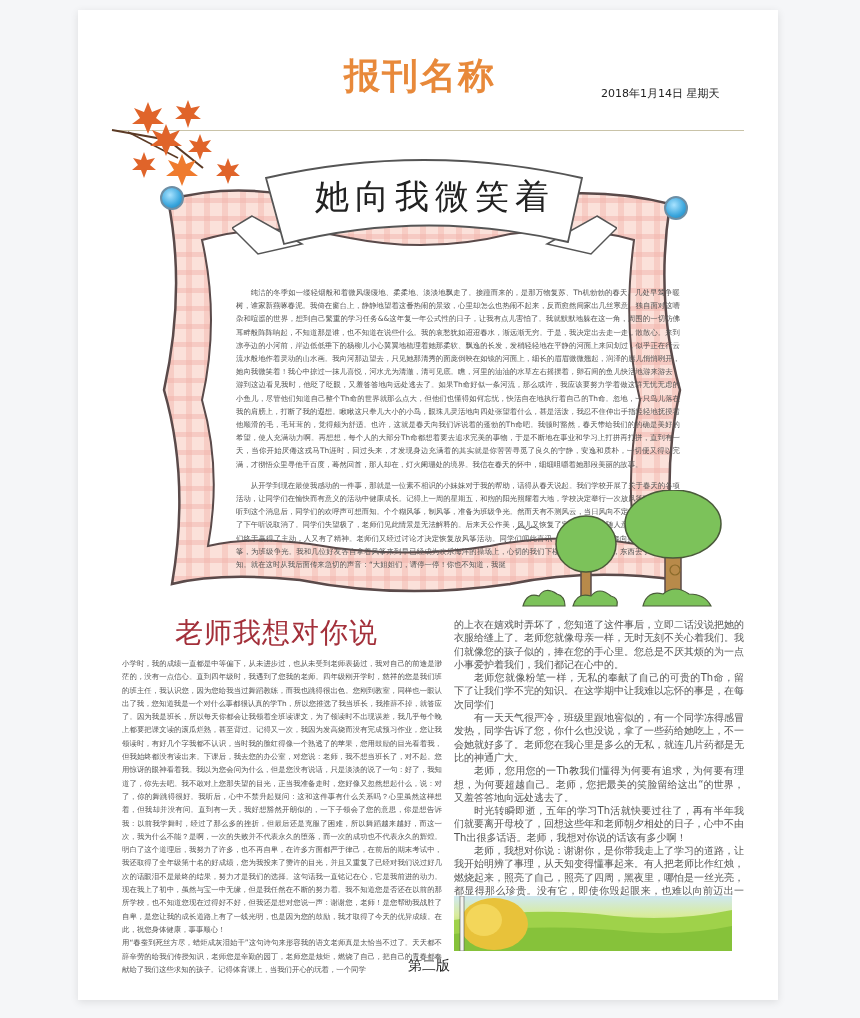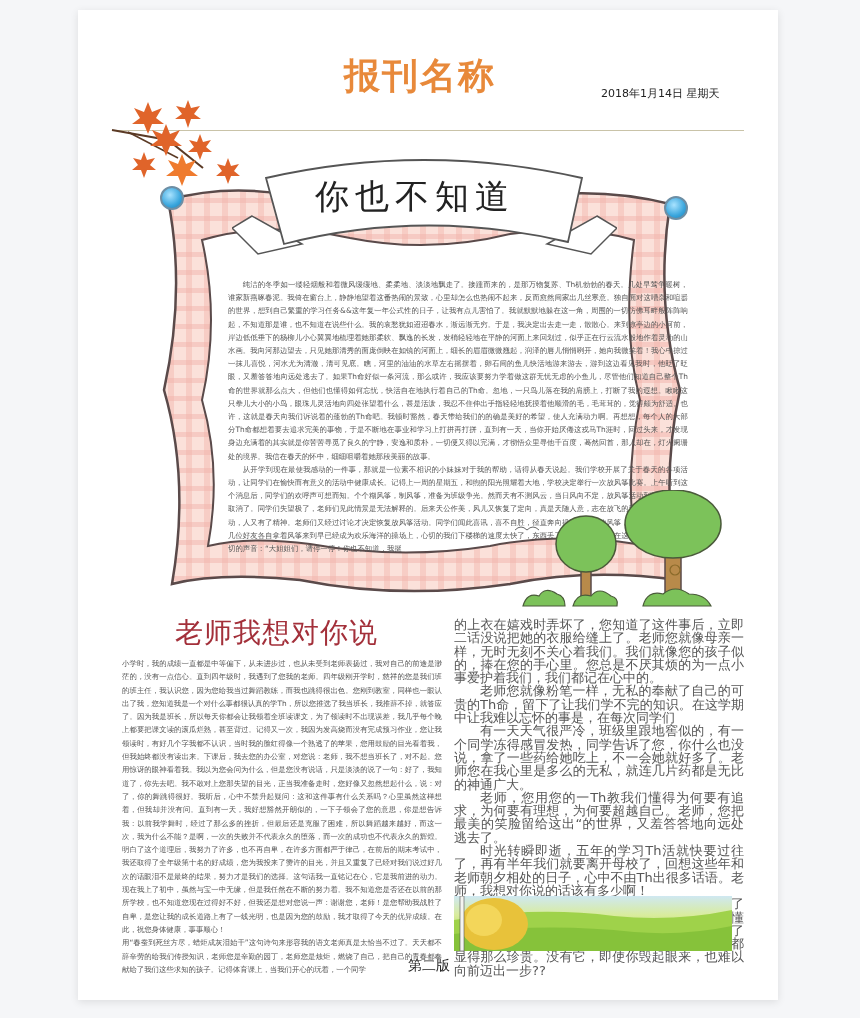--- a/index.html
+++ b/index.html
@@ -7,25 +7,25 @@
   .page{position:absolute;left:78px;top:10px;width:700px;height:990px;background:#ffffff;box-shadow:0 2px 8px rgba(0,0,0,0.10);}
   .masthead{position:absolute;left:344px;top:52px;font-size:36px;font-weight:bold;color:#e8893a;letter-spacing:2px;font-family:Liberation Sans, sans-serif;}
   .date{position:absolute;left:601px;top:86px;font-size:11px;color:#222;}
   .rule{position:absolute;left:112px;top:130px;width:632px;height:1px;background:#c9c3a8;}
   .leaves{position:absolute;left:108px;top:96px;width:140px;height:100px;}
   .frame{position:absolute;left:150px;top:180px;width:540px;height:420px;}
   .pin{position:absolute;width:20px;height:20px;border-radius:50%;background:radial-gradient(circle at 40% 35%,#a9e3ff,#3aa6dd 60%,#1b7fb5);border:2px solid #6d8ea4;}
   .ribbon{position:absolute;left:232px;top:156px;width:385px;height:110px;}
   .ribbon-title{position:absolute;left:315px;top:174px;font-family:"DejaVu Serif","Liberation Serif",serif;font-size:34px;color:#222;letter-spacing:6px;}
   .story{position:absolute;left:228px;top:278px;width:460px;font-size:7.4px;line-height:13.2px;color:#555;text-align:justify;}
-  .story p{margin:0;text-indent:2em;}
+  .story p{margin:8px;text-indent:2em;}
   .trees{position:absolute;left:515px;top:490px;width:210px;height:120px;}
   .section2-title{position:absolute;left:175px;top:614px;font-size:28px;color:#a3303a;letter-spacing:1px;font-family:"DejaVu Sans",sans-serif;}
   .col-left{position:absolute;left:122px;top:657px;width:320px;font-size:7.4px;line-height:13.3px;color:#555;text-align:justify;}
-  .col-right{position:absolute;left:454px;top:618px;width:290px;font-size:13px;line-height:13.3px;color:#555;text-align:justify;}
+  .col-right{position:absolute;left:454px;top:618px;width:290px;font-size:10px;line-height:13.3px;color:#555;text-align:justify;}
   .col-left p,.col-right p{margin:0;}
   .indent{text-indent:2em;}
   .meadow{position:absolute;left:454px;top:896px;width:278px;height:55px;}
   .footer{position:absolute;left:408px;top:957px;font-size:14px;color:#222;}
 </style>
 </head>
 <body>
 
 <div class="page"></div>
 
@@ -60,21 +60,21 @@
 </svg>
 
 <div class="pin" style="left:160px;top:186px;"></div>
 <div class="pin" style="left:664px;top:196px;"></div>
 
 <svg class="ribbon" viewBox="0 0 385 110">
   <path d="M20 60 L0 72 L26 98 L70 88 Z" fill="#ffffff" stroke="#555" stroke-width="1.5"></path>
   <path d="M365 60 L385 72 L359 98 L315 88 Z" fill="#ffffff" stroke="#555" stroke-width="1.5"></path>
   <path d="M34 22 Q192 -14 350 22 L336 86 Q192 52 52 88 Z" fill="#ffffff" stroke="#555" stroke-width="1.8"></path>
 </svg>
-<div class="ribbon-title">你也不知道</div>
+<div class="ribbon-title">她向我微笑着</div>
 
 <div class="story">
   <p>纯洁的冬季如一缕轻烟般和着微风缓缓地、柔柔地、淡淡地飘走了。接踵而来的，是那万物复苏、Th机勃勃的春天。几处早莺争暖树，谁家新燕啄春泥。我倚在窗台上，静静地望着这番热闹的景致，心里却怎么也热闹不起来，反而愈然间家出几丝寒意。独自面对这嘈杂和喧嚣的世界，想到自己繁重的学习任务&amp;&amp;这年复一年公式性的日子，让我有点儿害怕了。我就默默地躲在这一角，周围的一切仿佛耳畔般阵阵响起，不知道那是谁，也不知道在说些什么。我的哀愁犹如迢迢春水，渐远渐无穷。于是，我决定出去走一走，散散心。来到凉亭边的小河前，岸边低低垂下的杨柳儿小心翼翼地梳理着她那柔软、飘逸的长发，发梢轻轻地在平静的河面上来回划过，似乎正在行云流水般地作着灵动的山水画。我向河那边望去，只见她那清秀的面庞倒映在如镜的河面上，细长的眉眉微微翘起，润泽的唇儿悄悄咧开，她向我微笑着！我心中掠过一抹儿喜悦，河水尤为清澈，清可见底。瞧，河里的油油的水草左右摇摆着，卵石间的鱼儿快活地游来游去，游到这边看见我时，他眨了眨眼，又羞答答地向远处逃去了。如果Th命好似一条河流，那么或许，我应该要努力学着做这群无忧无虑的小鱼儿，尽管他们知道自己整个Th命的世界就那么点大，但他们也懂得如何忘忧，快活自在地执行着自己的Th命。忽地，一只鸟儿落在我的肩膀上，打断了我的遐想。瞅瞅这只拳儿大小的小鸟，眼珠儿灵活地向四处张望着什么，甚是活泼，我忍不住伸出手指轻轻地抚摸着他顺滑的毛，毛茸茸的，觉得颇为舒适。也许，这就是春天向我们诉说着的蓬勃的Th命吧。我顿时豁然，春天带给我们的的确是美好的希望，使人充满动力啊。再想想，每个人的大部分Th命都想着要去追求完美的事物，于是不断地在事业和学习上打拼再打拼，直到有一天，当你开始厌倦这戎马Th涯时，回过头来，才发现身边充满着的其实就是你苦苦寻觅了良久的宁静，安逸和质朴，一切便又得以完满，才彻悟众里寻他千百度，蓦然回首，那人却在，灯火阑珊处的境界。我信在春天的怀中，细细咀嚼着她那段美丽的故事。</p>
   <p style="max-height:92px;overflow:hidden;">从开学到现在最使我感动的一件事，那就是一位素不相识的小妹妹对于我的帮助，话得从春天说起。我们学校开展了关于春天的各项活动，让同学们在愉快而有意义的活动中健康成长。记得上一周的星期五，和煦的阳光照耀着大地，学校决定举行一次放风筝比赛。上午听到这个消息后，同学们的欢呼声可想而知。个个糊风筝，制风筝，准备为班级争光。然而天有不测风云，当日风向不定，放风筝活动到了下午听说取消了。同学们失望极了，老师们见此情景是无法解释的。后来天公作美，风儿又恢复了定向，真是天随人意，志在放飞的我们终于赢得了主动，人又有了精神。老师们又经过讨论才决定恢复放风筝活动。同学们闻此喜讯，喜不自胜，径直奔向操场，准备放风筝，为班级争光。我和几位好友各自拿着风筝来到早已经成为欢乐海洋的操场上，心切的我们下楼梯的速度太快了，东西丢了竟全然不知。就在这时从我后面传来急切的声音：“大姐姐们，请停一停！你也不知道，我挺</p>
 </div>
 
 <svg class="trees" viewBox="0 0 210 120">
   <rect x="66" y="70" width="10" height="40" fill="#b88a4a" stroke="#5a4a4a" stroke-width="1.5"></rect>
   <ellipse cx="71" cy="54" rx="30" ry="28" fill="#7cc25a" stroke="#4a5a3a" stroke-width="1.5"></ellipse>
   <rect x="150" y="56" width="16" height="58" fill="#b88a4a" stroke="#5a4a4a" stroke-width="1.5"></rect>

